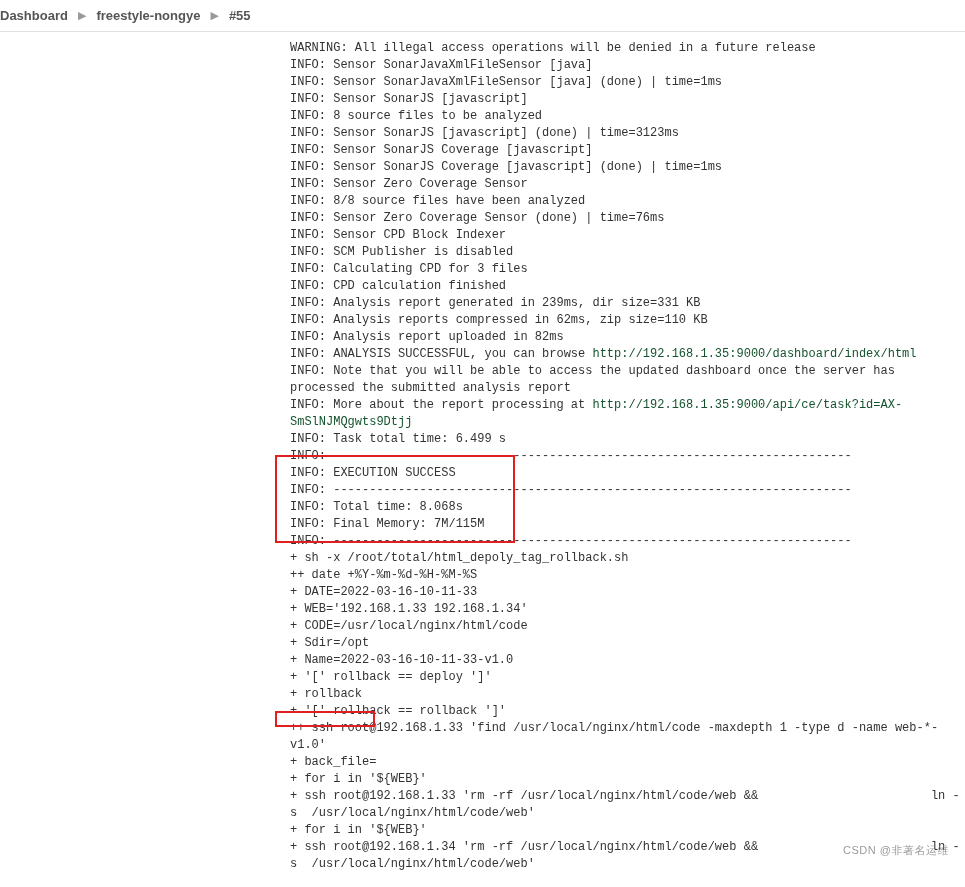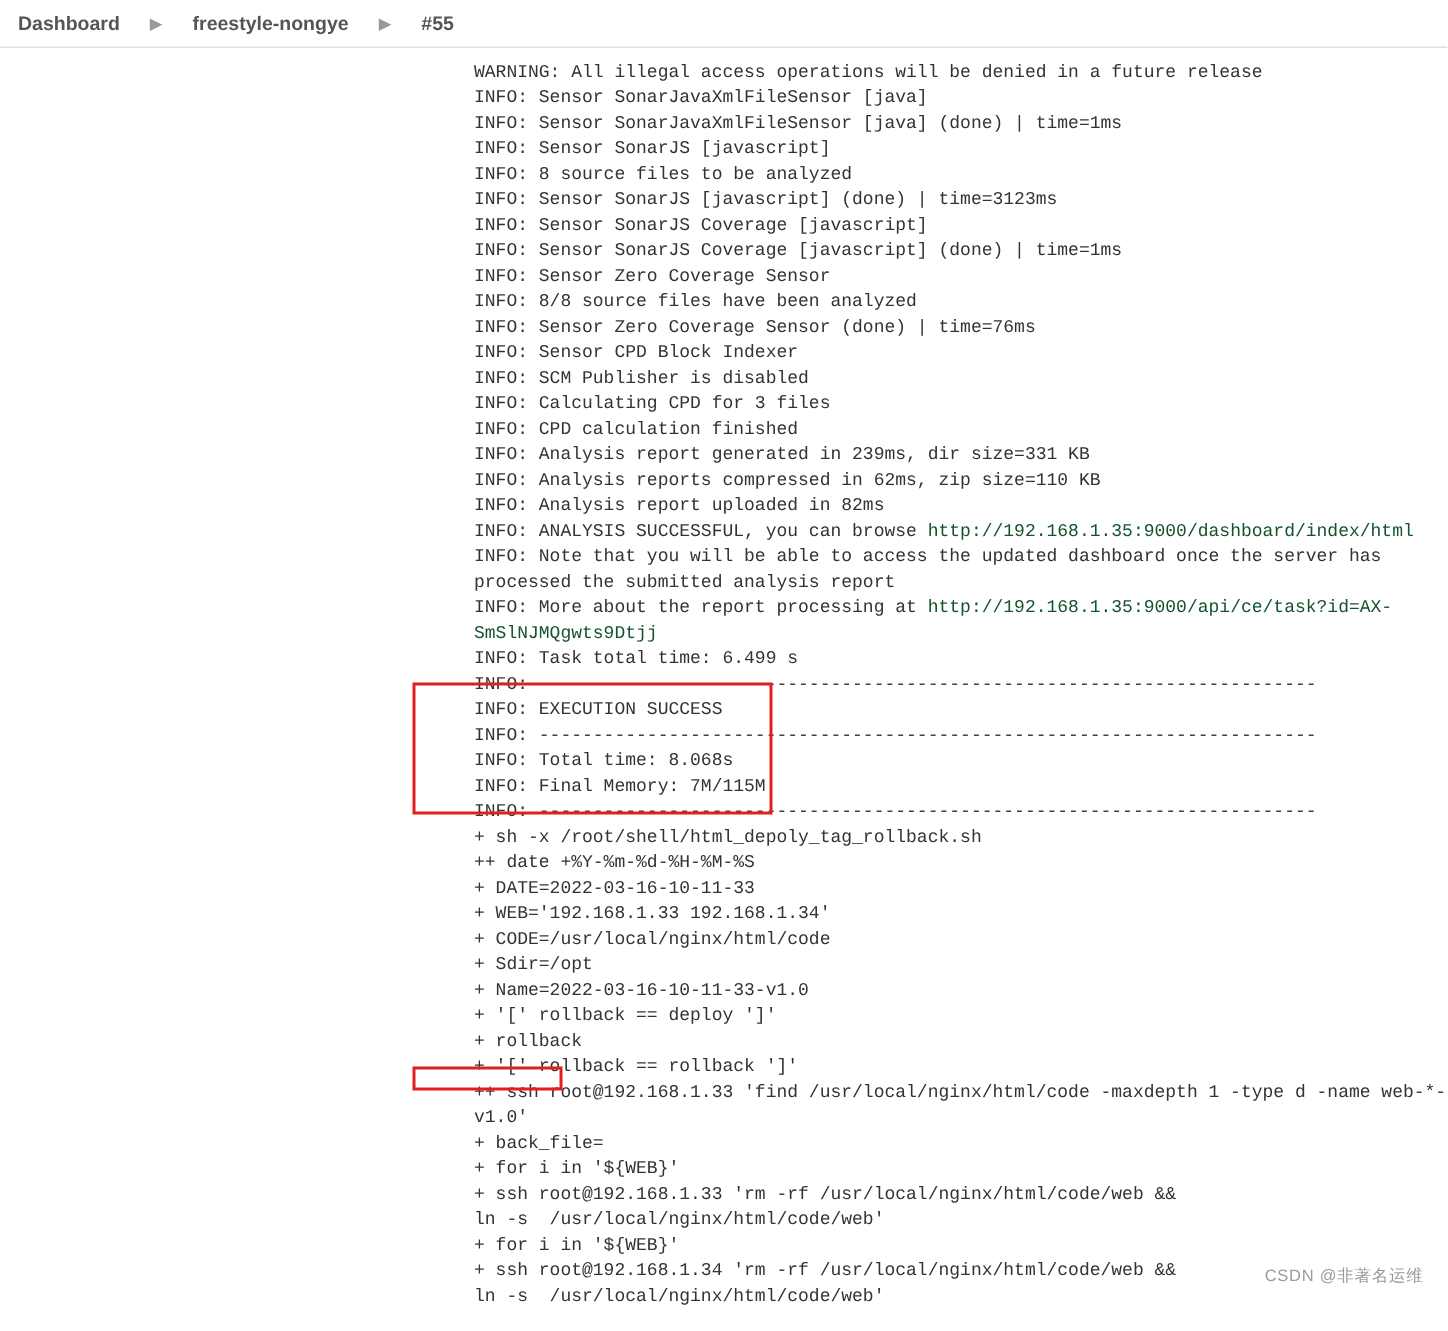--- a/index.html
+++ b/index.html
@@ -4,28 +4,28 @@
   <style>
     * { margin: 0; padding: 0; box-sizing: border-box; }
     body {
       font-family: Arial, Helvetica, sans-serif;
       background: #ffffff;
       width: 965px;
       font-size: 13px;
       color: #333;
     }
     .breadcrumb {
-      padding: 8px 12px;
+      padding: 8px 0;
       border-bottom: 1px solid #e0e0e0;
       background: #fff;
       font-weight: bold;
       color: #555;
       display: flex;
       align-items: center;
-      gap: 20px;
+      gap: 10px;
     }
     .breadcrumb a {
       text-decoration: none;
       color: #555;
       font-weight: bold;
     }
     .breadcrumb .sep {
       color: #999;
       font-weight: normal;
       font-size: 11px;
@@ -34,21 +34,20 @@
       padding: 8px 0 20px 290px;
       font-family: "Courier New", Courier, monospace;
       font-size: 12px;
       line-height: 17px;
       color: #333;
       position: relative;
     }
     .console-line {
       white-space: pre-wrap;
       word-break: break-word;
-      margin-left: 26px;
     }
     .console-line a {
       color: #14532d;
       text-decoration: none;
     }
     .box-red-1 {
       position: absolute;
       border: 2px solid #e02020;
       pointer-events: none;
       left: 275px;
@@ -108,21 +107,21 @@
   <div class="console-line"><span>INFO: ANALYSIS SUCCESSFUL, you can browse </span><a href="#">http://192.168.1.35:9000/dashboard/index/html</a></div>
   <div class="console-line">INFO: Note that you will be able to access the updated dashboard once the server has processed the submitted analysis report</div>
   <div class="console-line"><span>INFO: More about the report processing at </span><a href="#">http://192.168.1.35:9000/api/ce/task?id=AX-SmSlNJMQgwts9Dtjj</a></div>
   <div class="console-line">INFO: Task total time: 6.499 s</div>
   <div class="console-line">INFO: ------------------------------------------------------------------------</div>
   <div class="console-line">INFO: EXECUTION SUCCESS</div>
   <div class="console-line">INFO: ------------------------------------------------------------------------</div>
   <div class="console-line">INFO: Total time: 8.068s</div>
   <div class="console-line">INFO: Final Memory: 7M/115M</div>
   <div class="console-line">INFO: ------------------------------------------------------------------------</div>
-  <div class="console-line">+ sh -x /root/shell/html_depoly_tag_rollback.sh</div>
+  <div class="console-line">+ sh -x /root/total/html_depoly_tag_rollback.sh</div>
   <div class="console-line">++ date +%Y-%m-%d-%H-%M-%S</div>
   <div class="console-line">+ DATE=2022-03-16-10-11-33</div>
   <div class="console-line">+ WEB='192.168.1.33 192.168.1.34'</div>
   <div class="console-line">+ CODE=/usr/local/nginx/html/code</div>
   <div class="console-line">+ Sdir=/opt</div>
   <div class="console-line">+ Name=2022-03-16-10-11-33-v1.0</div>
   <div class="console-line">+ '[' rollback == deploy ']'</div>
   <div class="console-line">+ rollback</div>
   <div class="console-line">+ '[' rollback == rollback ']'</div>
   <div class="console-line">++ ssh root@192.168.1.33 'find /usr/local/nginx/html/code -maxdepth 1 -type d -name web-*-v1.0'</div>

